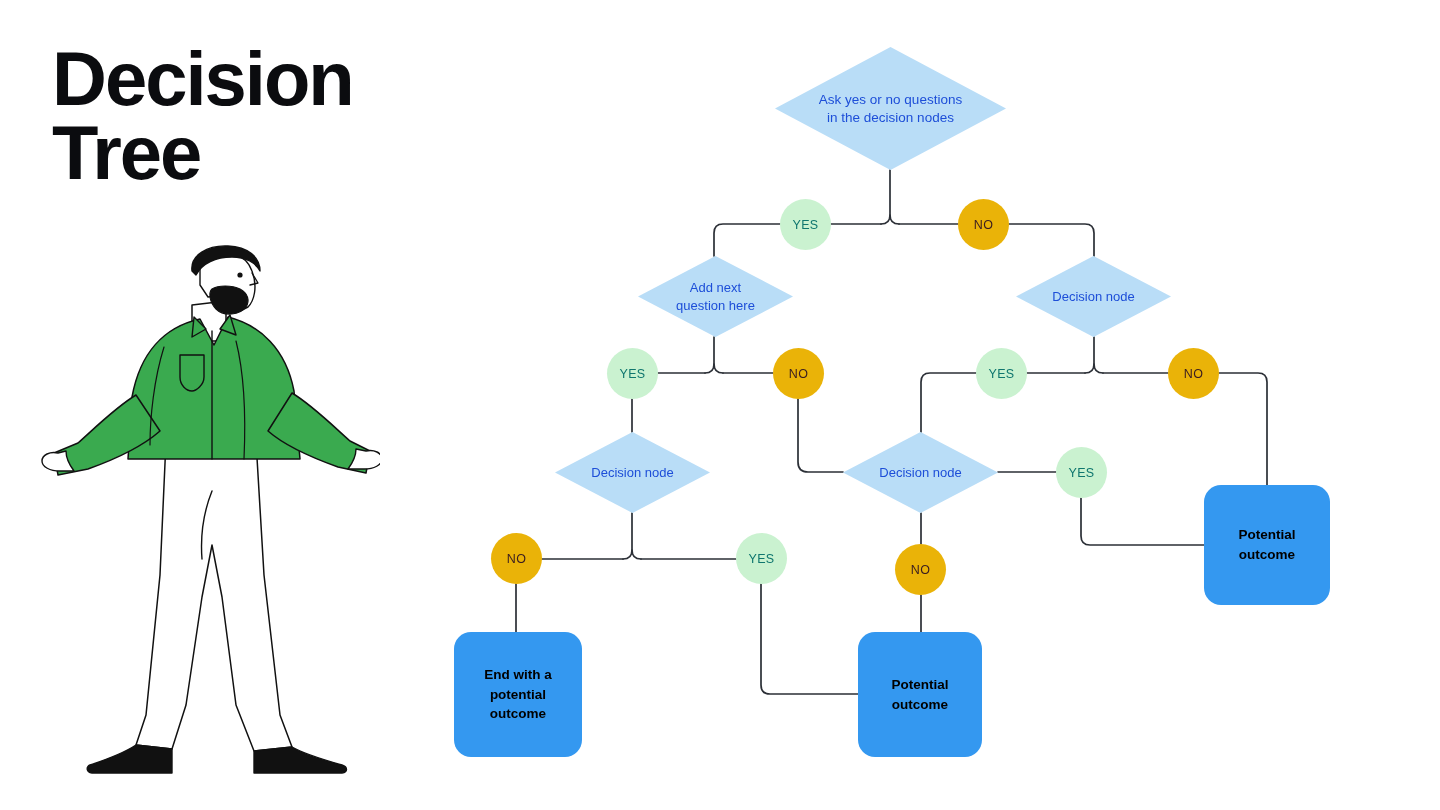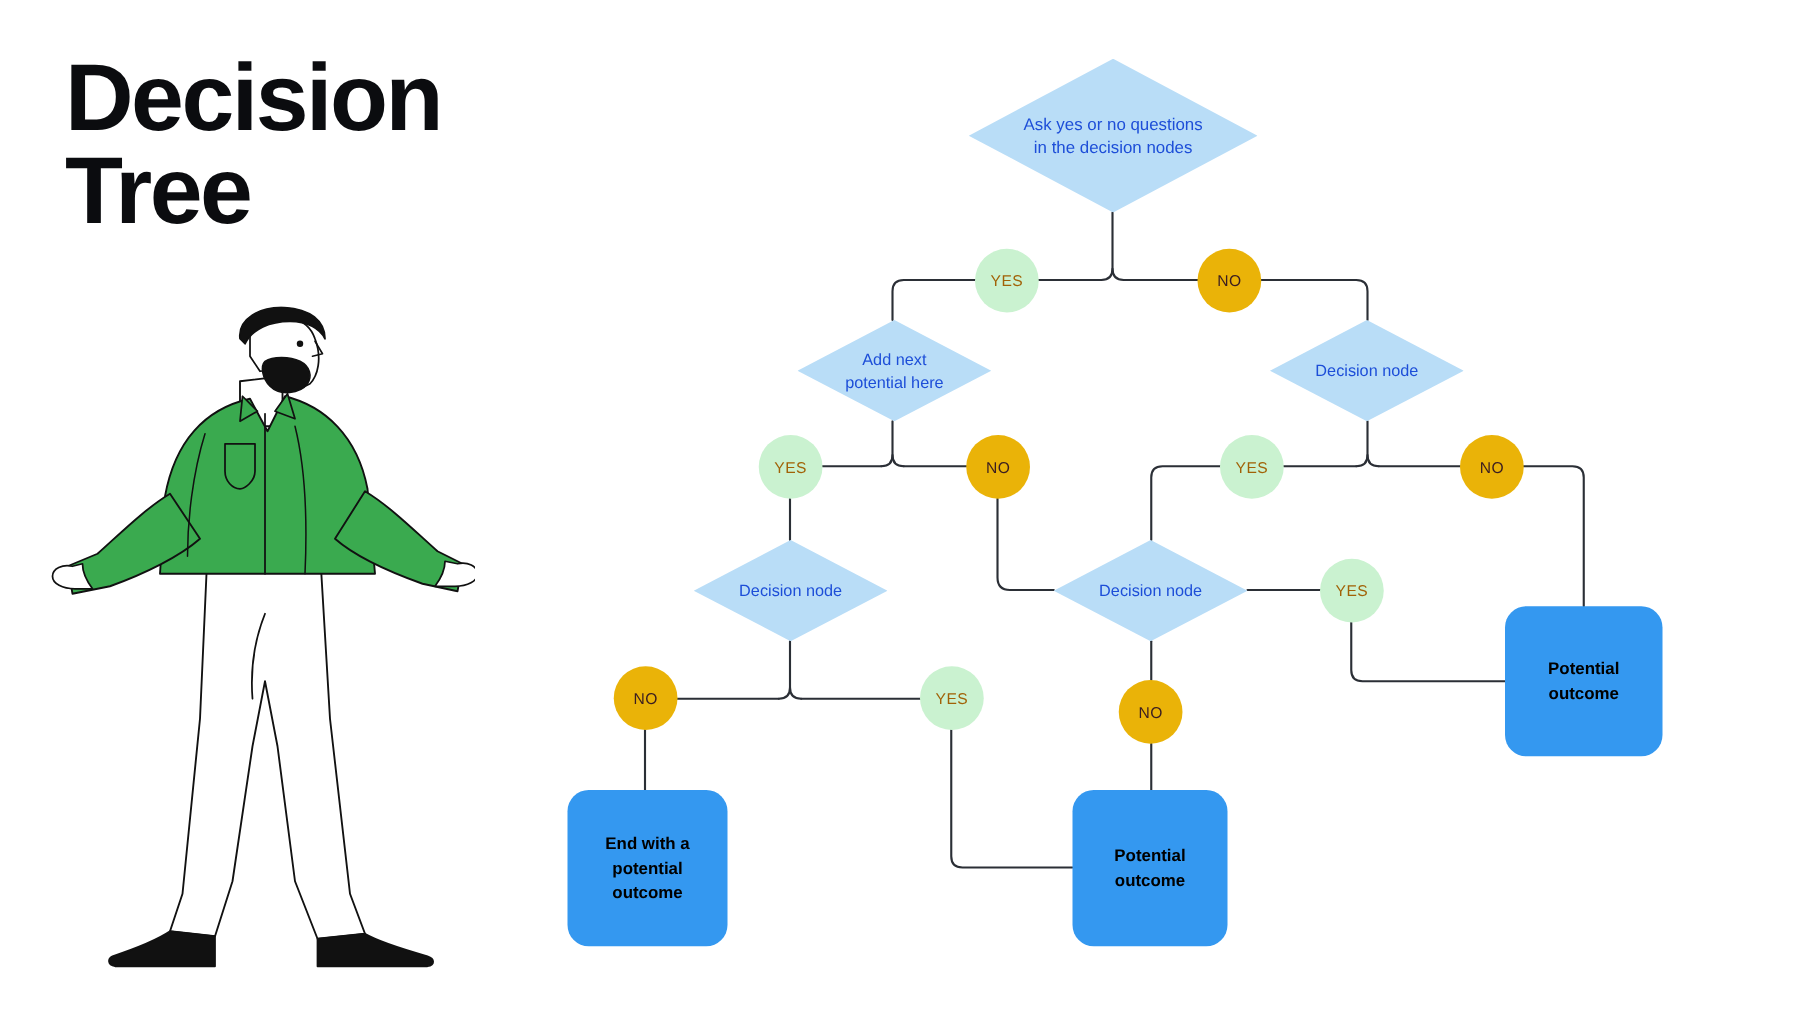--- a/index.html
+++ b/index.html
@@ -105,21 +105,21 @@
     height: 51px;
   }
   .pill .node-label {
     font-size: 12.5px;
     letter-spacing: 0.4px;
   }
   .pill.yes {
     background: #caf2d0;
   }
   .pill.yes .node-label {
-    color: #a16207;
+    color: #0f766e;
   }
   .pill.no {
     background: #eab308;
   }
   .pill.no .node-label {
     color: #3a1d21;
   }
 </style>
 </head>
 <body>
@@ -240,21 +240,21 @@
 
     <div class="node pill yes" style="left:780px; top:199px;">
       <span class="node-label">YES</span>
     </div>
     <div class="node pill no" style="left:958px; top:199px;">
       <span class="node-label">NO</span>
     </div>
 
     <div class="node diamond" style="left:638px; top:256px; width:155px; height:81px;">
       <span class="node-label">Add next
-potential here</span>
+question here</span>
     </div>
     <div class="node diamond" style="left:1016px; top:256px; width:155px; height:81px;">
       <span class="node-label">Decision node</span>
     </div>
 
     <div class="node pill yes" style="left:607px; top:348px;">
       <span class="node-label">YES</span>
     </div>
     <div class="node pill no" style="left:773px; top:348px;">
       <span class="node-label">NO</span>

